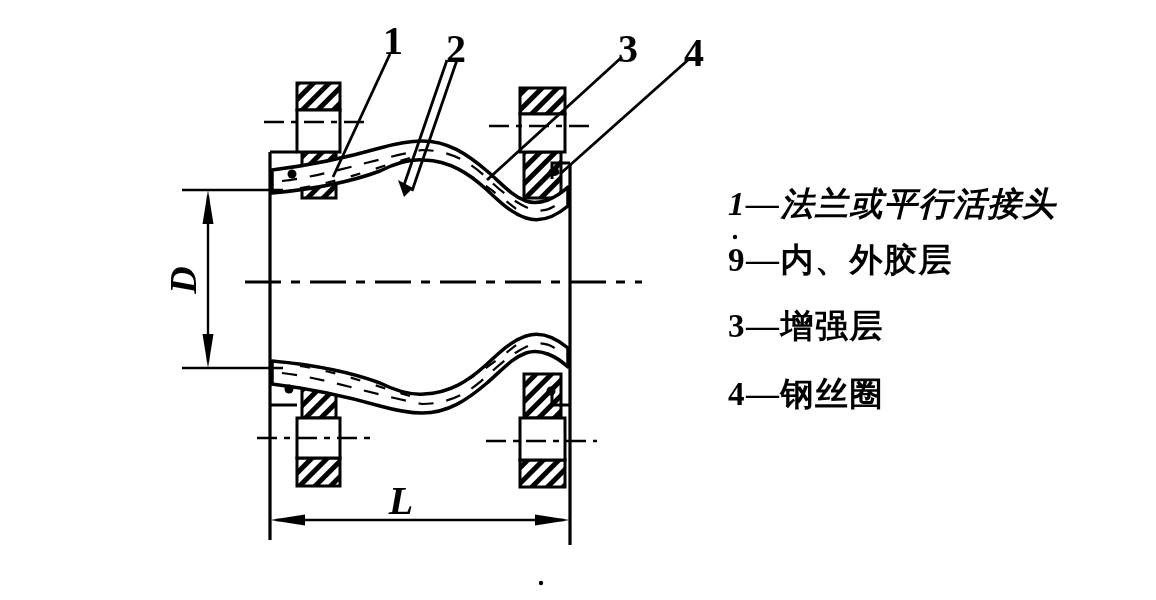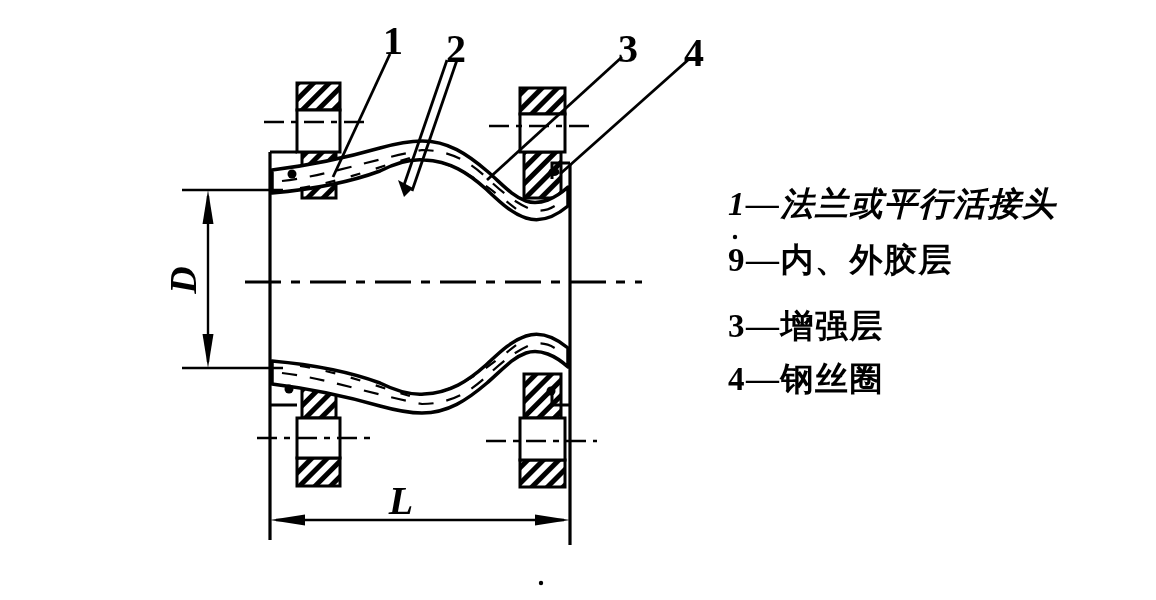--- a/index.html
+++ b/index.html
@@ -23,21 +23,21 @@
     font-family:"Liberation Serif","DejaVu Serif",serif;
     font-weight:bold;
     font-size:33px;
     line-height:1;
     letter-spacing:1.5px;
     white-space:nowrap;
   }
   .legend-line.l1{top:188px;font-style:italic;}
   .legend-line.l2{top:244px;}
   .legend-line.l3{top:310px;}
-  .legend-line.l4{top:363px;text-align:right;}
+  .legend-line.l4{top:378px;text-align:right;}
   .callout-digit{
     font-family:"Liberation Serif","DejaVu Serif",serif;
     font-weight:bold;
     font-size:40px;
   }
   .dim-letter{
     font-family:"Liberation Serif","DejaVu Serif",serif;
     font-weight:bold;
     font-style:italic;
   }

